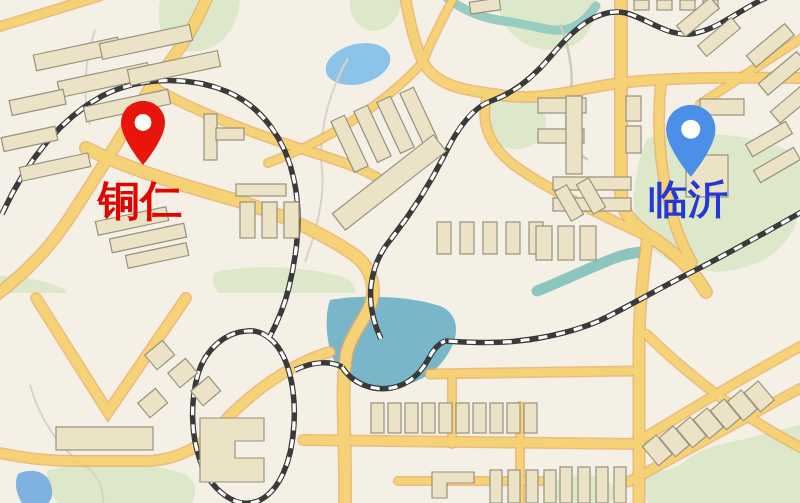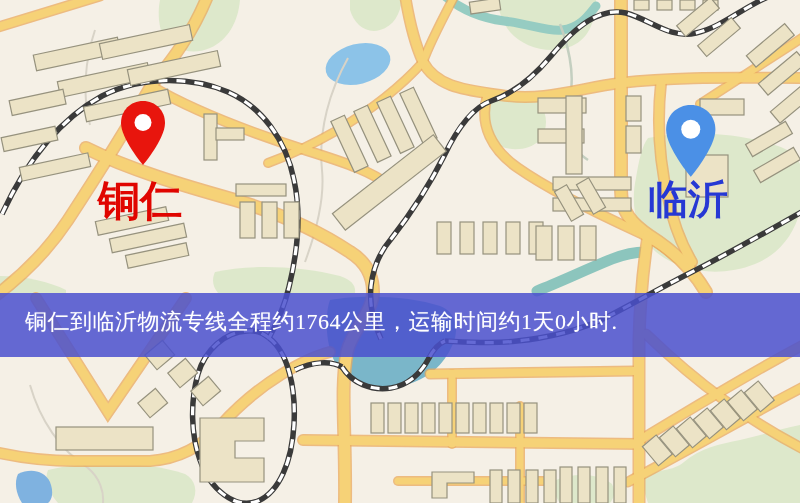--- a/index.html
+++ b/index.html
@@ -241,16 +241,13 @@
 
   <g transform="translate(665,104) scale(1.12)">
     <path d="M23,1 C10.4,1 1,10.6 1,23 C1,39 23,65 23,65 C23,65 45,39 45,23 C45,10.6 35.6,1 23,1 Z" fill="var(--destination-pin,#4b90e6)"></path>
     <circle cx="23" cy="22.5" r="8.5" fill="#ffffff"></circle>
   </g>
 
   <text class="city-label" x="140" y="215" text-anchor="middle" font-size="42" fill="var(--origin-label,#e00500)">铜仁</text>
   <text class="city-label" x="688" y="213" text-anchor="middle" font-size="40" fill="var(--destination-label,#2638d4)">临沂</text>
 </svg>
 
-<div class="banner">
-  <span>铜仁到临沂物流专线全程约1764公里，运输时间约1天0小时.</span>
 </div>
-</div>
 
 </body></html>

